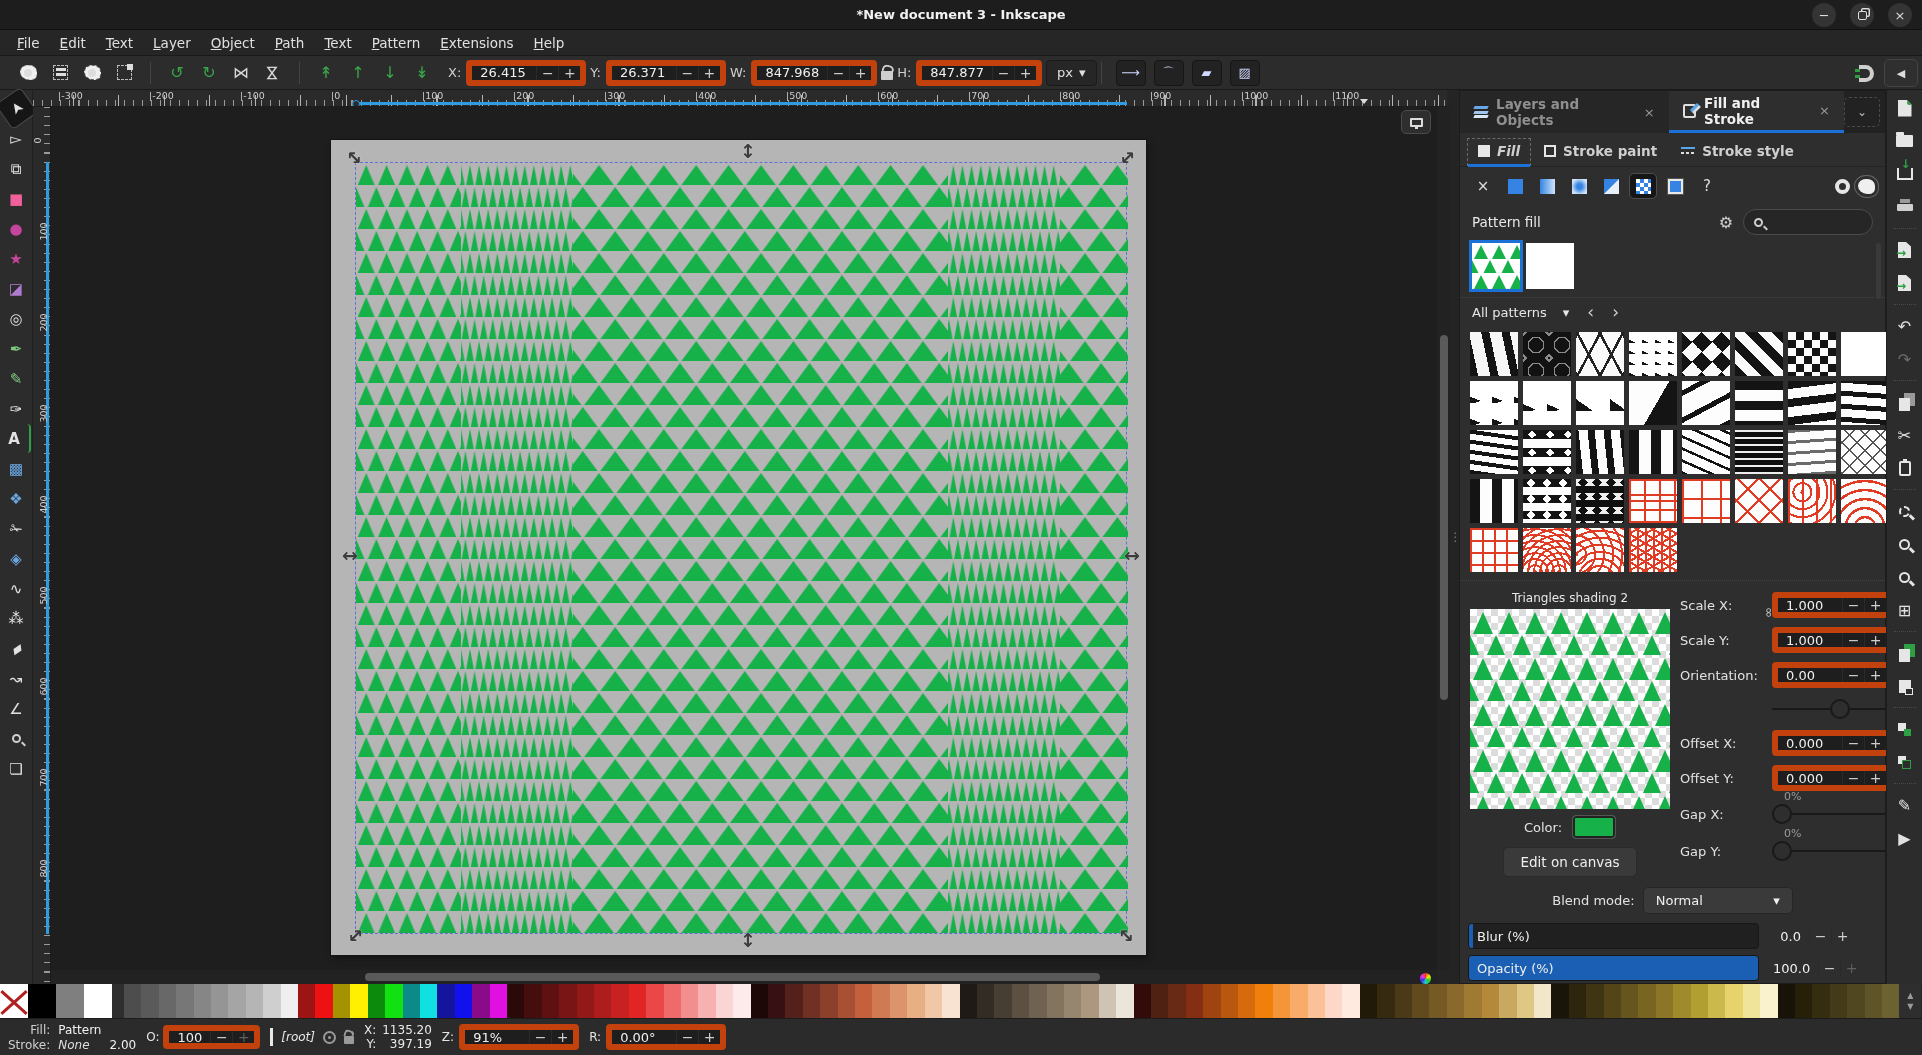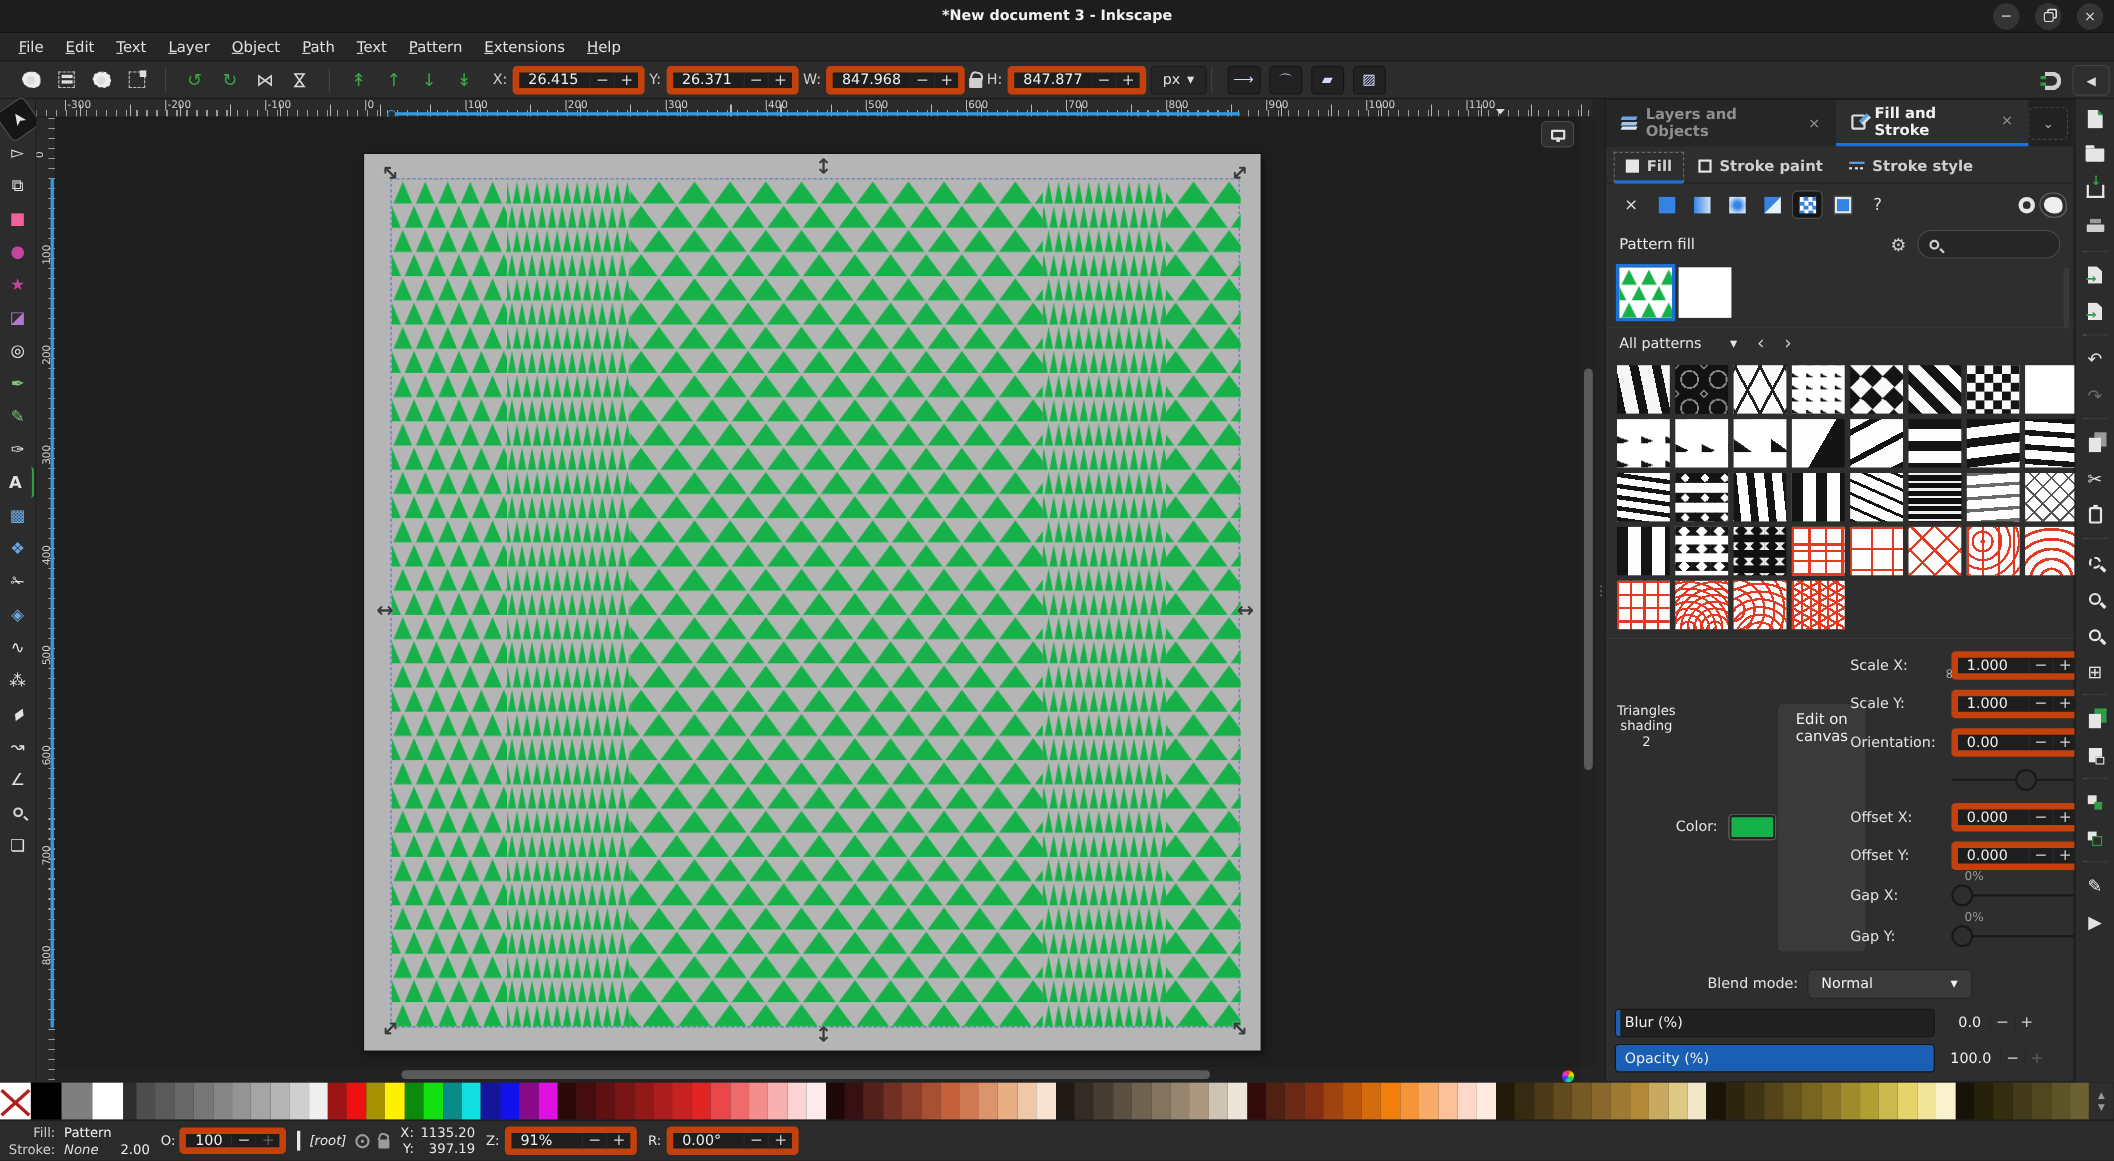--- a/index.html
+++ b/index.html
@@ -104,21 +104,21 @@
   .layers-ico{display:inline-block;width:15px;height:12px;position:relative;}
   .layers-ico i{position:absolute;left:0;width:14px;height:3px;background:#69a8e8;transform:skewX(-24deg);}
   .layers-ico i:nth-child(1){top:0;} .layers-ico i:nth-child(2){top:4.5px;background:#9fc6ee;} .layers-ico i:nth-child(3){top:9px;background:#d8e8f8;}
   .fs-ico{display:inline-block;width:14px;height:14px;border:2px solid #dedede;border-radius:2px;position:relative;}
   .fs-ico::after{content:"";position:absolute;right:-3px;top:-3px;width:10px;height:2.5px;background:#58a6e8;transform:rotate(-45deg);transform-origin:right top;box-shadow:0 2.5px 0 #dedede;}
   .tabchev{margin-left:auto;align-self:center;width:38px;height:30px;border:1px dashed #4a4a4a;border-radius:5px;margin-right:5px;
     display:flex;align-items:center;justify-content:center;color:#bbb;font-size:12px;}
 
   #subtabs{display:flex;align-items:center;gap:4px;padding:5px 8px 0 8px;height:34px;flex:0 0 auto;border-bottom:1px solid #232323;}
   .subtab{display:flex;align-items:center;gap:7px;padding:4px 10px 6px;font-weight:bold;font-size:13.5px;color:#cfcfcf;position:relative;}
-  .subtab.active{outline:1px dashed #6a6a6a;}
+  .subtab.active{outline:1px dashed #6a6a6a;font-style:italic;}
   .subtab.active::after{content:"";position:absolute;left:0;bottom:-2px;width:100%;height:3px;background:#1c71d8;}
   .sq-fill{width:12px;height:12px;background:#e6e6e6;}
   .sq-stroke{width:12px;height:12px;border:2px solid #e6e6e6;}
   .ss-ico{width:14px;height:10px;position:relative;}
   .ss-ico::before{content:"";position:absolute;top:1px;left:0;width:14px;height:2px;background:#58a6e8;}
   .ss-ico::after{content:"";position:absolute;top:6px;left:0;width:14px;height:2px;background:repeating-linear-gradient(90deg,#ddd 0 3px,transparent 3px 5px);}
 
   #painttypes{display:flex;align-items:center;gap:6px;padding:7px 10px;flex:0 0 auto;}
   .paintbtn{width:26px;height:24px;border-radius:4px;display:flex;align-items:center;justify-content:center;font-size:15px;color:#ddd;}
   .paintbtn.sel{background:#161616;outline:1px solid #4d4d4d;}
@@ -139,21 +139,21 @@
   .gear{color:#cfcfcf;font-size:16px;}
   .searchbox{display:flex;align-items:center;gap:6px;width:130px;height:26px;border:1px solid #4a4a4a;border-radius:13px;background:#262626;padding:0 10px;}
   .mag{width:9px;height:9px;border:2px solid #cfcfcf;border-radius:50%;position:relative;flex:0 0 auto;}
   .mag::after{content:"";position:absolute;left:7px;top:7px;width:5px;height:2px;background:#cfcfcf;transform:rotate(45deg);}
 
   #myPatterns{display:flex;gap:6px;padding:4px 12px 8px;flex:0 0 auto;position:relative;}
   .pthumb{width:48px;height:46px;background:#fff;position:relative;}
   .pthumb.sel{outline:3px solid #1c71d8;}
   #myPatterns .vscr{position:absolute;right:4px;top:4px;width:5px;height:56px;background:#3a3a3a;border-radius:3px;}
   #allrow{display:flex;align-items:center;gap:18px;padding:4px 12px 6px;border-top:1px dotted #444;flex:0 0 auto;}
-  #allrow .dd{display:flex;align-items:center;gap:26px;color:#e6e6e6;text-align:right;}
+  #allrow .dd{display:flex;align-items:center;gap:16px;color:#e6e6e6;text-align:right;}
   #allrow .chev{color:#cfcfcf;font-size:17px;}
   #gallery{display:grid;grid-template-columns:repeat(8,48px);gap:5px;padding:4px 10px 8px;flex:0 0 auto;}
   .gthumb{width:48px;height:44px;background:#fff;}
 
   
   .bw-wave-thick{background:repeating-linear-gradient(78deg,#141414 0 8px,#f6f6f6 8px 20px);}
   .bw-rings-dark{background-color:#121212;background-image:repeating-radial-gradient(circle at 50% 50%,#121212 0 7px,#8a8a8a 7px 8.5px);background-size:26px 26px;}
   .bw-cross-x{background:repeating-linear-gradient(62deg,#222 0 2.5px,transparent 2.5px 20px),repeating-linear-gradient(-62deg,#222 0 2.5px,#fafafa 2.5px 20px);}
   .bw-tri-row{background:conic-gradient(from 240deg at 50% 100%,#141414 0 60deg,#fff 60deg 360deg);background-size:13px 11px;}
   .bw-tri-checker{background:repeating-conic-gradient(from 45deg,#141414 0 25%,#fafafa 0 50%);background-size:20px 20px;}
@@ -183,21 +183,21 @@
   .red-frames-c{background:repeating-linear-gradient(45deg,#e23b24 0 2px,transparent 2px 16px),repeating-linear-gradient(-45deg,#e23b24 0 2px,#fdfdfd 2px 16px);}
   .red-scroll{background:repeating-radial-gradient(circle at 30% 30%,#e23b24 0 2px,transparent 2px 8px),repeating-linear-gradient(90deg,#e23b24 0 2px,#fdfdfd 2px 14px);}
   .red-arches{background:repeating-radial-gradient(circle at 50% 110%,#e23b24 0 2.5px,#fdfdfd 2.5px 9px);}
   .red-squares{background:repeating-linear-gradient(#e23b24 0 2px,transparent 2px 12px),repeating-linear-gradient(90deg,#e23b24 0 2px,#fdfdfd 2px 12px);}
   .red-scallops{background:repeating-radial-gradient(circle at 25% 100%,#e23b24 0 1.8px,transparent 1.8px 6px),repeating-radial-gradient(circle at 75% 100%,#e23b24 0 1.8px,#fdfdfd 1.8px 6px);}
   .red-clouds{background:repeating-radial-gradient(circle at 50% 120%,#e23b24 0 2px,transparent 2px 7px),repeating-radial-gradient(circle at 0% 60%,#e23b24 0 2px,#fdfdfd 2px 9px);}
   .red-hex{background:repeating-linear-gradient(30deg,#e23b24 0 2px,transparent 2px 8px),repeating-linear-gradient(-30deg,#e23b24 0 2px,transparent 2px 8px),repeating-linear-gradient(90deg,#e23b24 0 2px,#fdfdfd 2px 8px);}
 
   
   #details{display:flex;padding:8px 10px 0;gap:10px;border-top:1px dotted #444;flex:0 0 auto;}
-  #dleft{width:202px;display:flex;flex-direction:row;margin-top:48px;}
+  #dleft{width:202px;display:flex;flex-direction:column;}
   #pname{text-align:center;font-size:12px;color:#e8e8e8;padding:2px 0 4px;}
   #preview{width:200px;height:200px;position:relative;background-color:#fff;
     background-image:linear-gradient(45deg,#dcdcdc 25%,transparent 25%,transparent 75%,#dcdcdc 75%),
       linear-gradient(45deg,#dcdcdc 25%,transparent 25%,transparent 75%,#dcdcdc 75%);
     background-size:14px 14px;background-position:0 0,7px 7px;overflow:hidden;}
   #dright{flex:1;display:flex;flex-direction:column;gap:7px;padding-top:2px;}
   .drow{display:flex;align-items:center;gap:6px;height:28px;}
   .drow .dlab{width:86px;text-align:left;color:#e2e2e2;font-size:13px;flex:0 0 auto;}
   .drow .spin{flex:1;}
   .linkcol{position:absolute;left:84px;top:16px;color:#bbb;font-size:13px;transform:rotate(90deg);}

